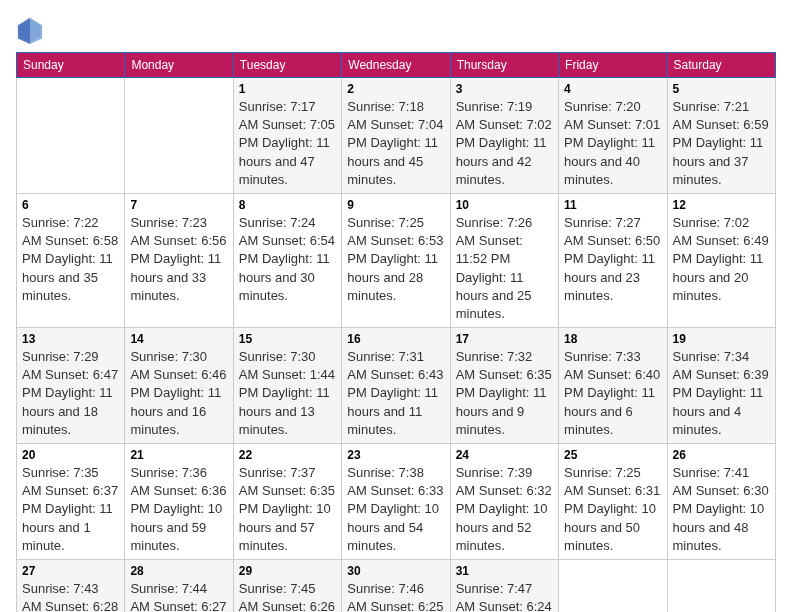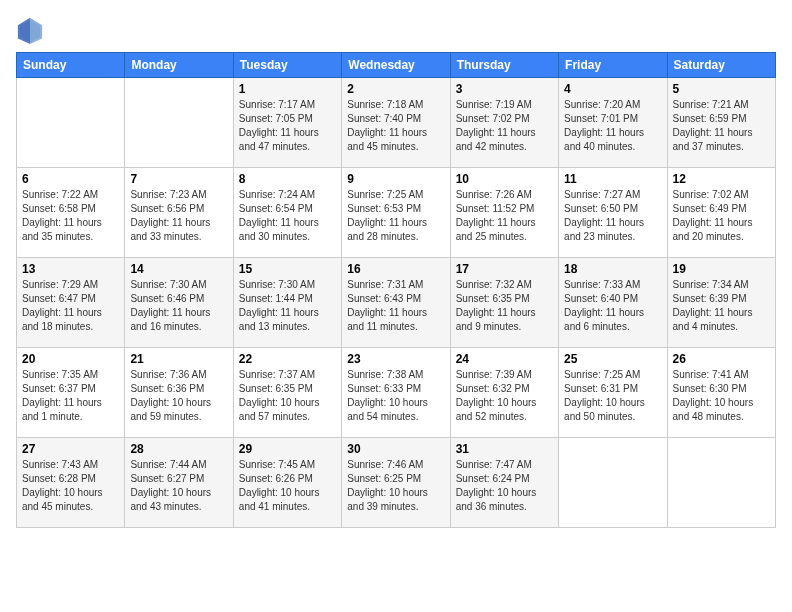--- a/index.html
+++ b/index.html
@@ -47,44 +47,44 @@
     .location-title {
       font-size: 15px;
       color: #444;
     }
     table {
       width: 100%;
       border-collapse: collapse;
       font-size: 10.5px;
     }
     thead tr th {
-      background-color: #3b82f6;
+      background-color: #be185d;
       color: #fff;
       text-align: left;
       padding: 5px 6px;
       font-size: 12px;
-      font-weight: bold;
+      font-weight: normal;
       border: 1px solid #2266bb;
     }
     tbody tr td {
       border: 1px solid #ccc;
       vertical-align: top;
       padding: 4px 5px;
       width: calc(100% / 7);
       min-height: 80px;
       height: 90px;
     }
     .day-number {
       font-weight: bold;
       font-size: 12px;
       display: block;
       margin-bottom: 2px;
     }
     .day-info {
-      font-size: 10px;
+      font-size: 13px;
       color: #333;
       line-height: 1.4;
     }
     tbody tr:nth-child(odd) td {
       background-color: #f5f5f5;
     }
     tbody tr:nth-child(even) td {
       background-color: #fff;
     }
     .empty-cell {
@@ -130,21 +130,21 @@
         <td class="empty-cell"></td>
         <td>
           <span class="day-number">1</span>
           <div class="day-info">Sunrise: 7:17 AM
 Sunset: 7:05 PM
 Daylight: 11 hours and 47 minutes.</div>
         </td>
         <td>
           <span class="day-number">2</span>
           <div class="day-info">Sunrise: 7:18 AM
-Sunset: 7:40 PM
+Sunset: 7:04 PM
 Daylight: 11 hours and 45 minutes.</div>
         </td>
         <td>
           <span class="day-number">3</span>
           <div class="day-info">Sunrise: 7:19 AM
 Sunset: 7:02 PM
 Daylight: 11 hours and 42 minutes.</div>
         </td>
         <td>
           <span class="day-number">4</span>

